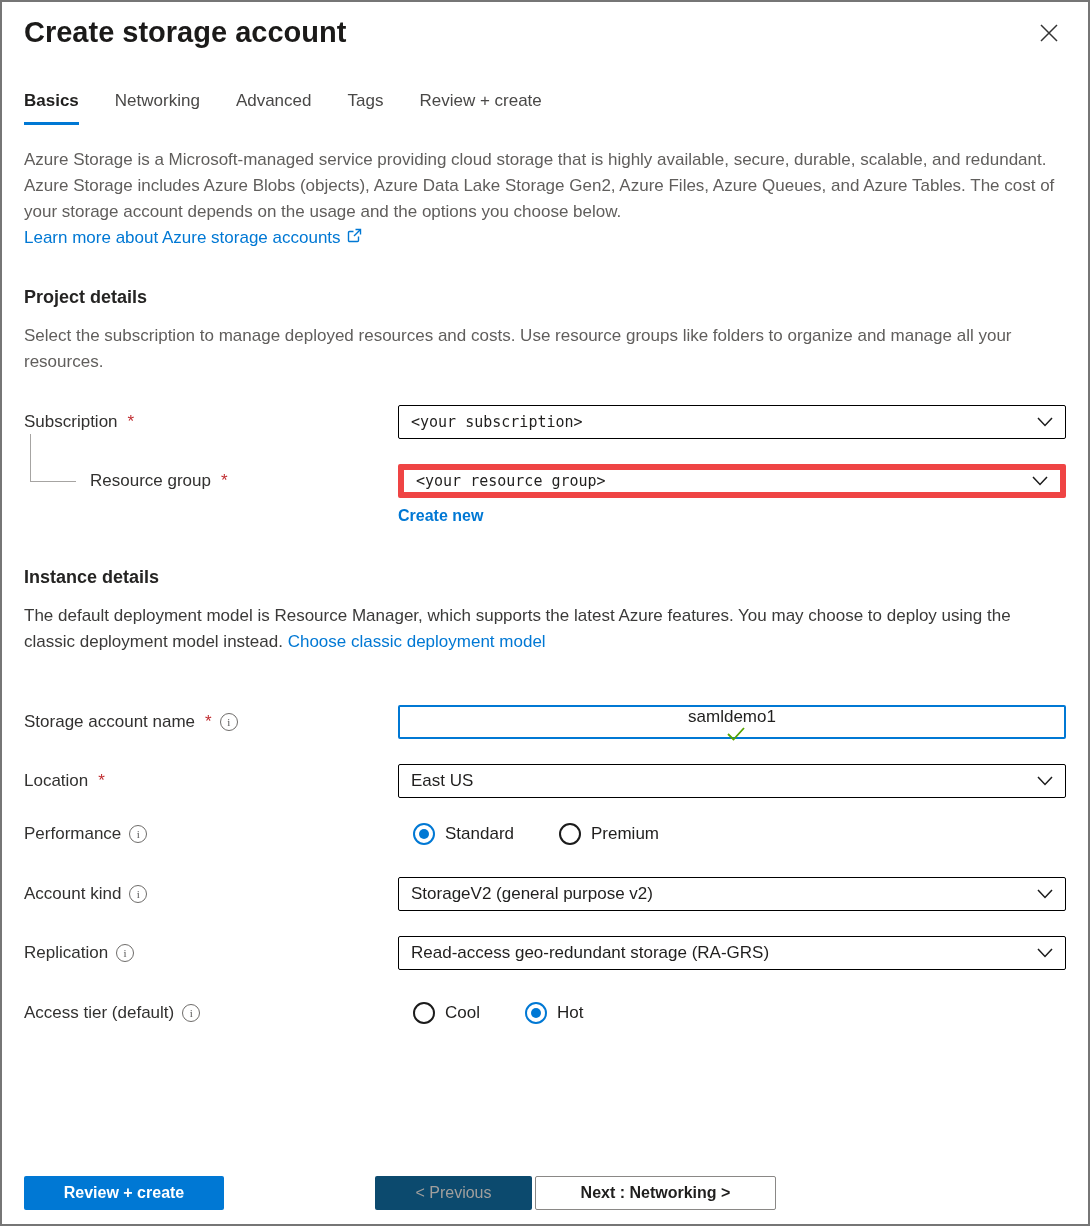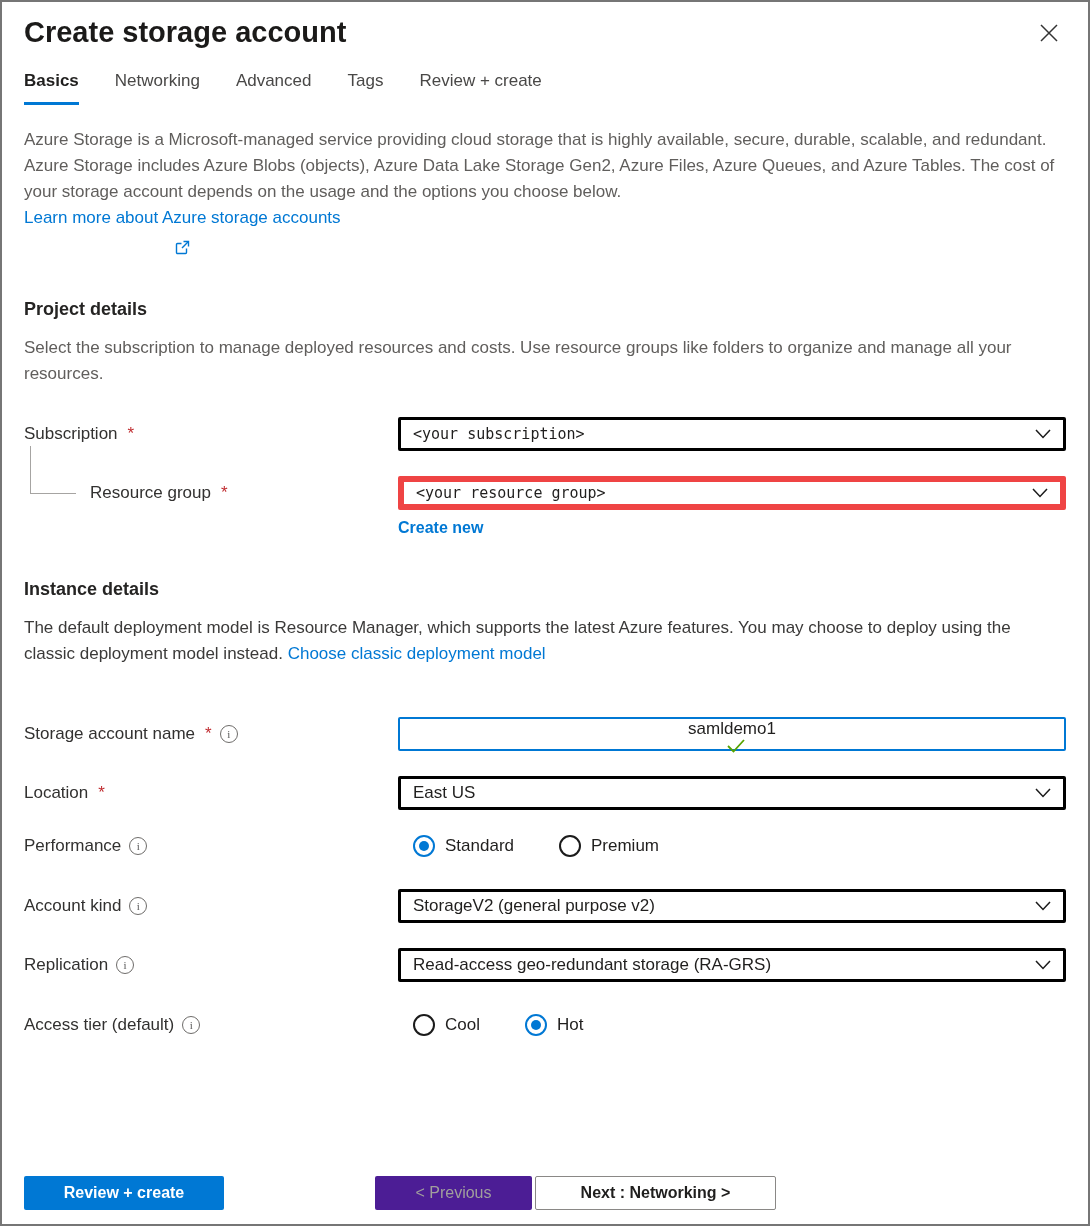--- a/index.html
+++ b/index.html
@@ -14,28 +14,28 @@
     overflow: hidden;
   }
   .content { padding: 0 22px; }
 
   
   .titlebar { display:flex; justify-content:space-between; align-items:flex-start; padding: 14px 22px 0 22px; }
   .page-title { font-size: 29px; font-weight: 700; color:#1b1a19; letter-spacing: 0; }
   .close-btn { margin-top: 6px; margin-right: 6px; cursor: pointer; line-height: 0; }
 
   
-  .tabs { display:flex; gap: 36px; margin-top: 22px; padding: 0 22px; }
+  .tabs { display:flex; gap: 36px; margin-top: 42px; padding: 0 22px; }
   .tab { font-size: 17px; color:#494847; padding-bottom: 11px; cursor: pointer; }
   .tab.active { color:#201f1e; font-weight: 700; border-bottom: 3px solid #0078d4; }
 
   
   .intro { margin-top: 22px; font-size: 17px; line-height: 26px; color:#605e5c; }
   .link { color:#0078d4; text-decoration: none; cursor: pointer; }
-  .learn-link { display:inline-flex; align-items:center; gap:6px; font-size:17px; line-height:26px;flex-direction:column; }
+  .learn-link { display:inline-flex; align-items:center; gap:6px; font-size:17px; line-height:26px; }
   .section-heading { margin-top: 36px; font-size: 18px; font-weight: 700; color:#252423; }
   .section-desc { margin-top: 15px; font-size: 17px; line-height: 26px; color:#605e5c; }
   .section-desc.darker { color:#3b3a39; }
 
   
   .row { display:flex; align-items:center; margin-top: 25px; position: relative; justify-content: flex-end; }
   .row .lbl { width: 374px; flex:none; font-size: 17px; color:#323130; display:flex; align-items:center; gap:8px; }
   .row .field { flex:1; }
   .req { color:#c02d31; margin-left: 2px; }
   .indent { padding-left: 66px; }
@@ -49,21 +49,21 @@
   .info-icon {
     width:18px; height:18px; flex:none;
     border:1px solid #6e6c6a; border-radius:50%;
     display:inline-flex; align-items:center; justify-content:center;
     font-size:11px; color:#555; font-family:"Liberation Serif", serif;
   }
 
   
   .dropdown, .textinput {
     height: 34px; width: 100%;
-    border: 3px solid #000000; border-radius: 2px;
+    border: 1px solid #000000; border-radius: 2px;
     background:#fff;
     display:flex; align-items:center;
     padding: 0 12px;
     font-size: 17px; color:#201f1e;
     cursor: pointer;
   }
   .dropdown .val { flex:1; white-space:nowrap; overflow:hidden; }
   .mono { font-family: "DejaVu Sans Mono", "Liberation Mono", monospace; font-size: 15px; }
   .purple { border: 6px solid #ef4444; }
   .focused { border: 2px solid #0078d4; flex-direction: column; }
@@ -77,21 +77,21 @@
   .radio-group { display:flex; align-items:center; gap: 30px; }
   .radio-opt { display:flex; align-items:center; gap: 10px; cursor:pointer; font-size:17px; color:#201f1e;padding-left:15px; }
   .radio-circle { width:22px; height:22px; border-radius:50%; border:2px solid #1b1b1b; position:relative; flex:none; background:#fff; }
   .radio-circle.checked { border-color:#0078d4; }
   .radio-circle.checked::after { content:""; position:absolute; inset:4px; border-radius:50%; background:#0078d4; }
 
   
   .footer { position:absolute; left:22px; right:22px; top:1174px; height:36px; }
   .btn { position:absolute; height:34px; display:inline-flex; align-items:center; justify-content:center; font-size:16px; border-radius:2px; cursor:pointer; font-family:inherit; }
   .btn-primary { left:0; width:200px; background:#0078d4; color:#fff; font-weight:700; border:none; }
-  .btn-disabled { left:351px; width:157px; background:#4c1d95; color:#a19f9d; border:none; cursor:default; }
+  .btn-disabled { left:351px; width:157px; background:#0c4a6e; color:#a19f9d; border:none; cursor:default; }
   .btn-secondary { left:511px; width:241px; background:#fff; color:#201f1e; font-weight:700; border:1.5px solid #8a8886; }
 </style>
 </head>
 <body>
 
 <div class="page">
 
   <div class="titlebar">
     <div class="page-title">Create storage account</div>
     <div class="close-btn">

